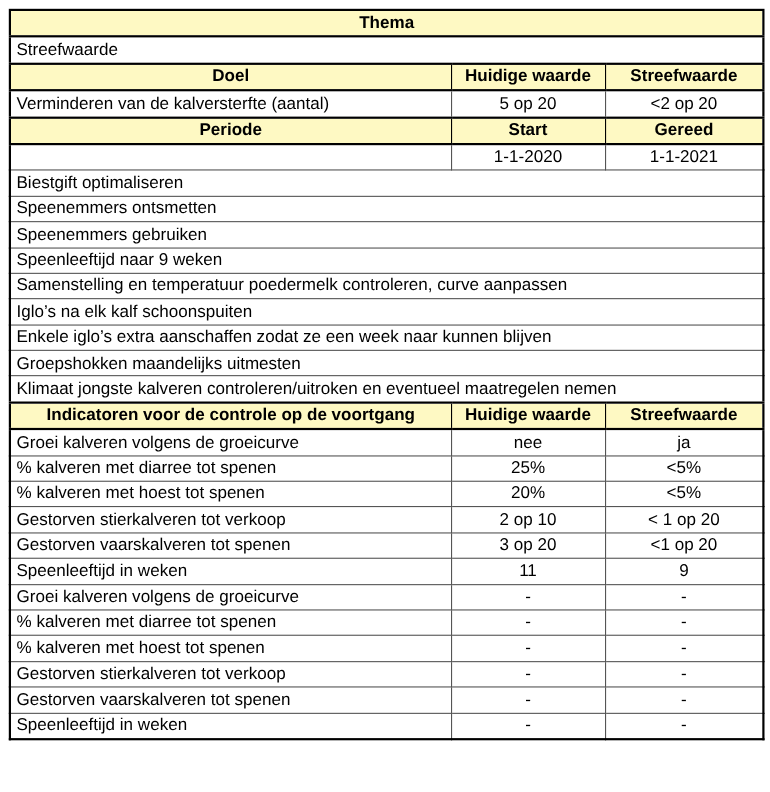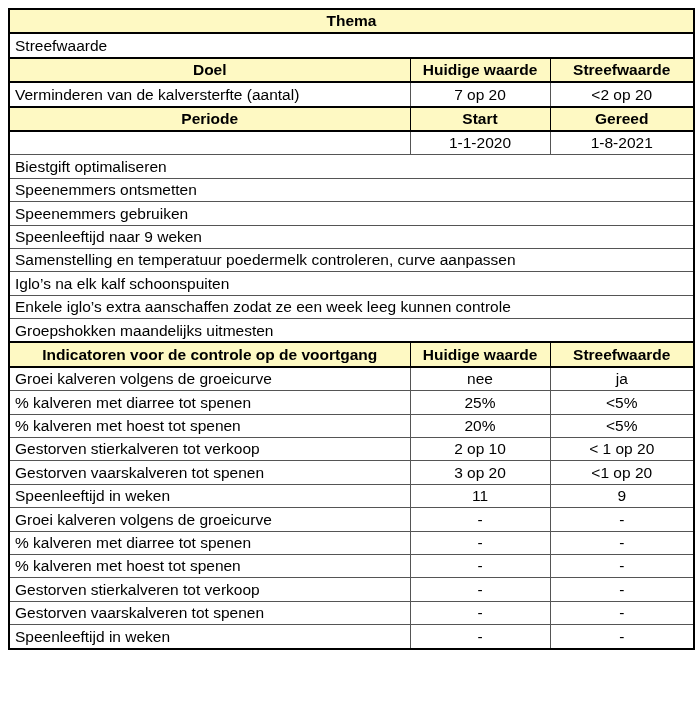--- a/index.html
+++ b/index.html
@@ -65,33 +65,33 @@
       <td colspan="3">Streefwaarde</td>
     </tr>
 
     <tr class="hdr">
       <td>Doel</td>
       <td class="c">Huidige waarde</td>
       <td class="c">Streefwaarde</td>
     </tr>
     <tr>
       <td>Verminderen van de kalversterfte (aantal)</td>
-      <td class="c">7 op 20</td>
+      <td class="c">5 op 20</td>
       <td class="c">&lt;2 op 20</td>
     </tr>
 
     <tr class="hdr">
       <td>Periode</td>
       <td class="c">Start</td>
       <td class="c">Gereed</td>
     </tr>
     <tr>
       <td></td>
       <td class="c">1-1-2020</td>
-      <td class="c">1-8-2021</td>
+      <td class="c">1-1-2021</td>
     </tr>
 
     <tr>
       <td colspan="3">Biestgift optimaliseren</td>
     </tr>
     <tr>
       <td colspan="3">Speenemmers ontsmetten</td>
     </tr>
     <tr>
       <td colspan="3">Speenemmers gebruiken</td>
@@ -99,24 +99,27 @@
     <tr>
       <td colspan="3">Speenleeftijd naar 9 weken</td>
     </tr>
     <tr>
       <td colspan="3">Samenstelling en temperatuur poedermelk controleren, curve aanpassen</td>
     </tr>
     <tr>
       <td colspan="3">Iglo’s na elk kalf schoonspuiten</td>
     </tr>
     <tr>
-      <td colspan="3">Enkele iglo’s extra aanschaffen zodat ze een week leeg kunnen controle</td>
+      <td colspan="3">Enkele iglo’s extra aanschaffen zodat ze een week naar kunnen blijven</td>
     </tr>
     <tr>
       <td colspan="3">Groepshokken maandelijks uitmesten</td>
+    </tr>
+    <tr>
+      <td colspan="3">Klimaat jongste kalveren controleren/uitroken en eventueel maatregelen nemen</td>
     </tr>
 
     <tr class="hdr">
       <td>Indicatoren voor de controle op de voortgang</td>
       <td class="c">Huidige waarde</td>
       <td class="c">Streefwaarde</td>
     </tr>
     <tr>
       <td>Groei kalveren volgens de groeicurve</td>
       <td class="c">nee</td>

